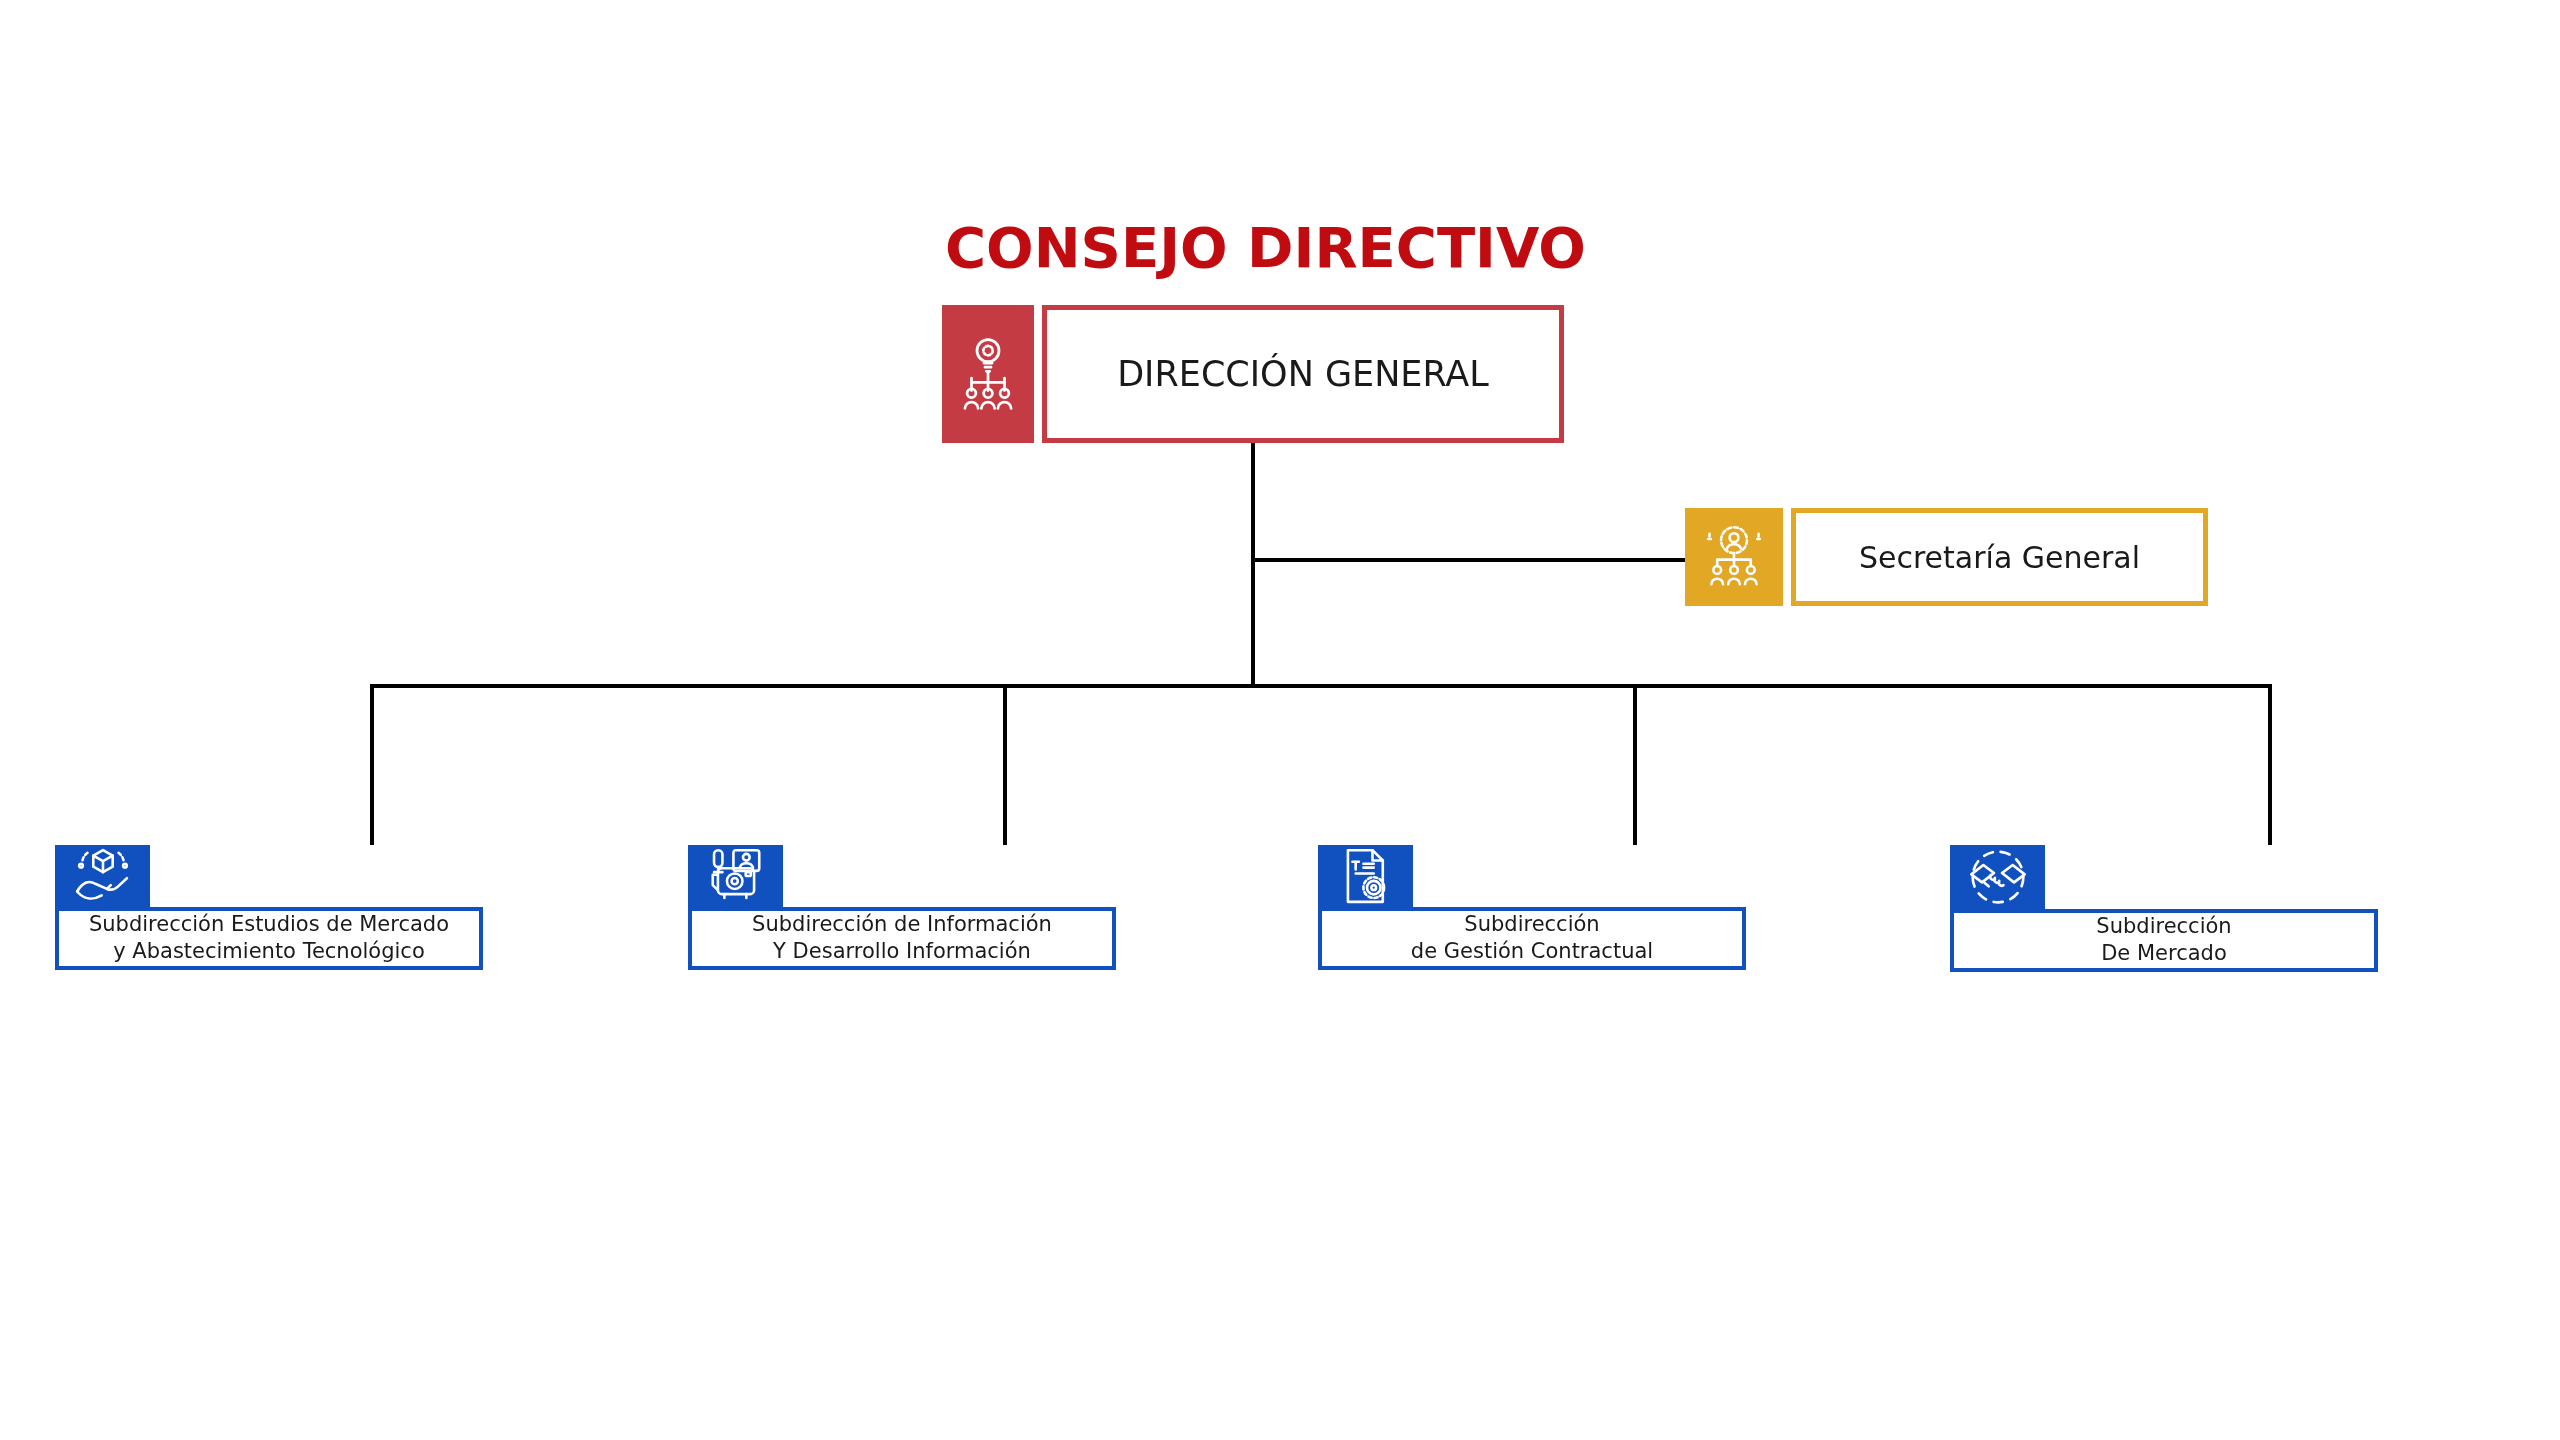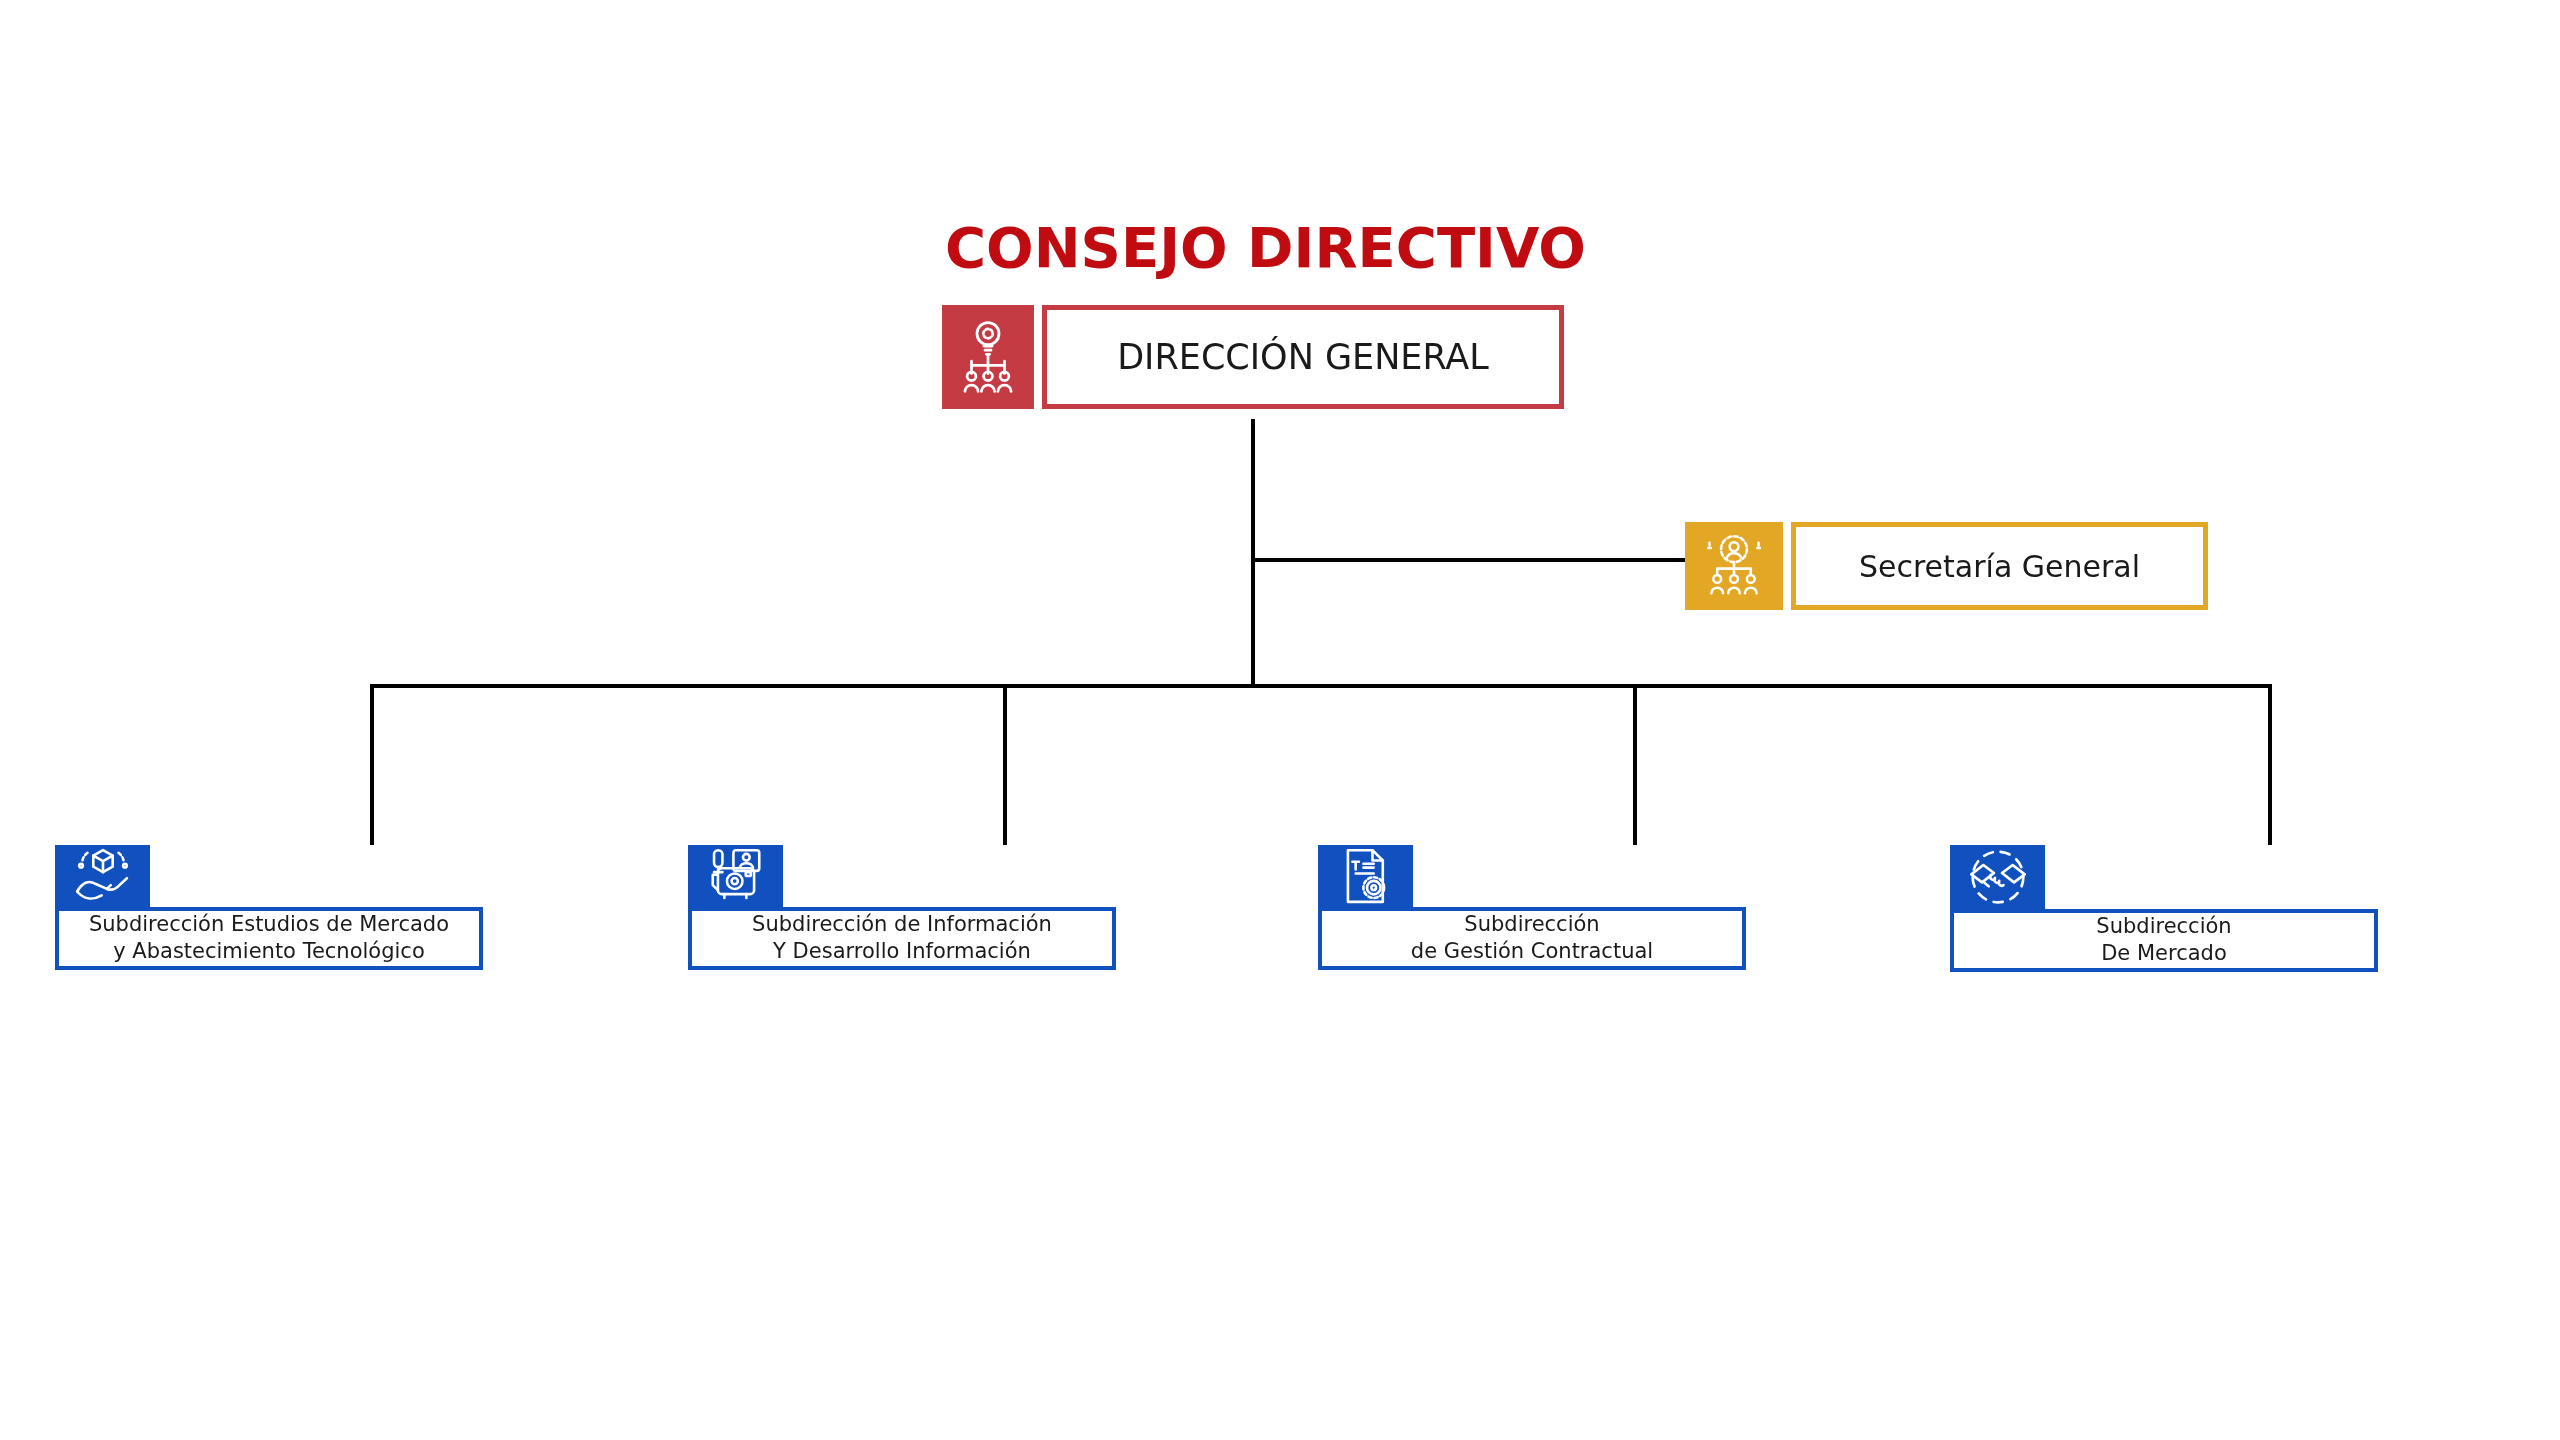--- a/index.html
+++ b/index.html
@@ -15,25 +15,25 @@
   .unit{position:absolute;display:flex;align-items:stretch;}
   .iconbox{
     flex:0 0 auto;display:flex;align-items:center;justify-content:center;
   }
   .iconbox svg{display:block;}
   .labelbox{
     background:#ffffff;display:flex;flex-direction:column;align-items:center;justify-content:center;
     box-sizing:border-box;text-align:center;color:#1a1a1a;
   }
   
-  .unit-direccion{left:942px;top:305px;height:104px;}
+  .unit-direccion{left:942px;top:305px;height:138px;}
   .unit-direccion .iconbox{width:92px;background:#C43B44;margin-right:8px;}
   .unit-direccion .labelbox{width:522px;border:5px solid #C43B44;font-size:35px;}
   
-  .unit-secretaria{left:1685px;top:508px;height:88px;margin-top:14px;}
+  .unit-secretaria{left:1685px;top:508px;height:98px;}
   .unit-secretaria .iconbox{width:98px;background:#E3A726;margin-right:8px;}
   .unit-secretaria .labelbox{width:417px;border:5px solid #E3A726;font-size:30px;}
   
   .unit-child{top:845px;height:96px;flex-direction:column;}
   .unit-child .iconbox{width:95px;background:#1151BF;margin-right:8px;}
   .unit-child .labelbox{width:428px;border:4px solid #1151BF;font-size:21px;line-height:1.3;}
   .u1{left:55px;} .u2{left:688px;} .u3{left:1318px;} .u4{left:1950px;}
   .ic{stroke:#ffffff;fill:none;stroke-width:2;stroke-linecap:round;stroke-linejoin:round;}
   .wire{stroke:#000000;stroke-width:4;fill:none;}
 </style>

